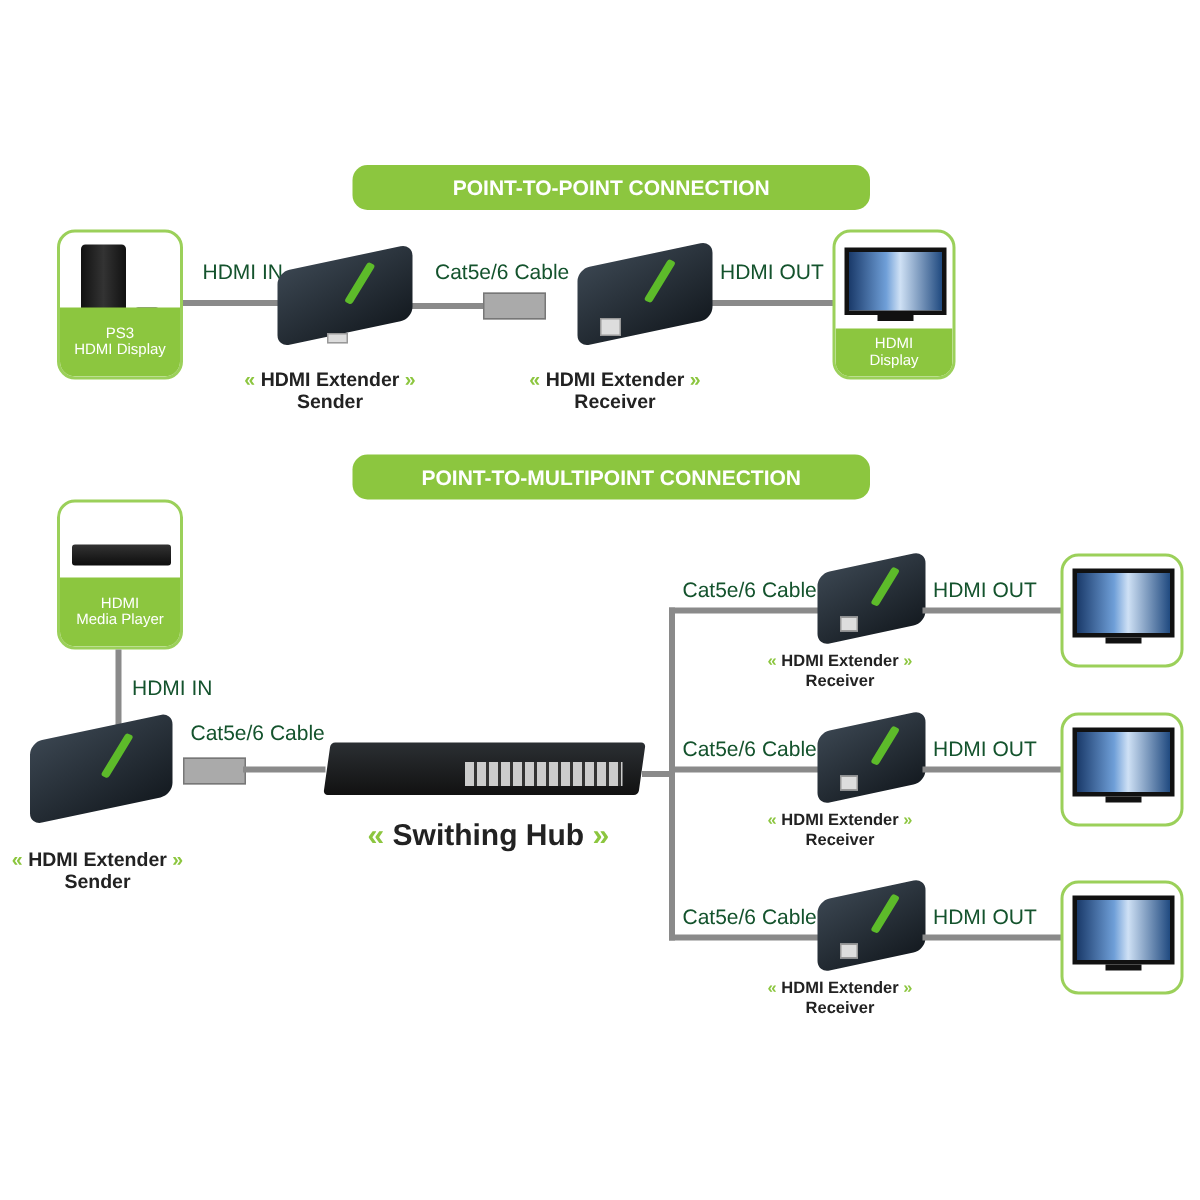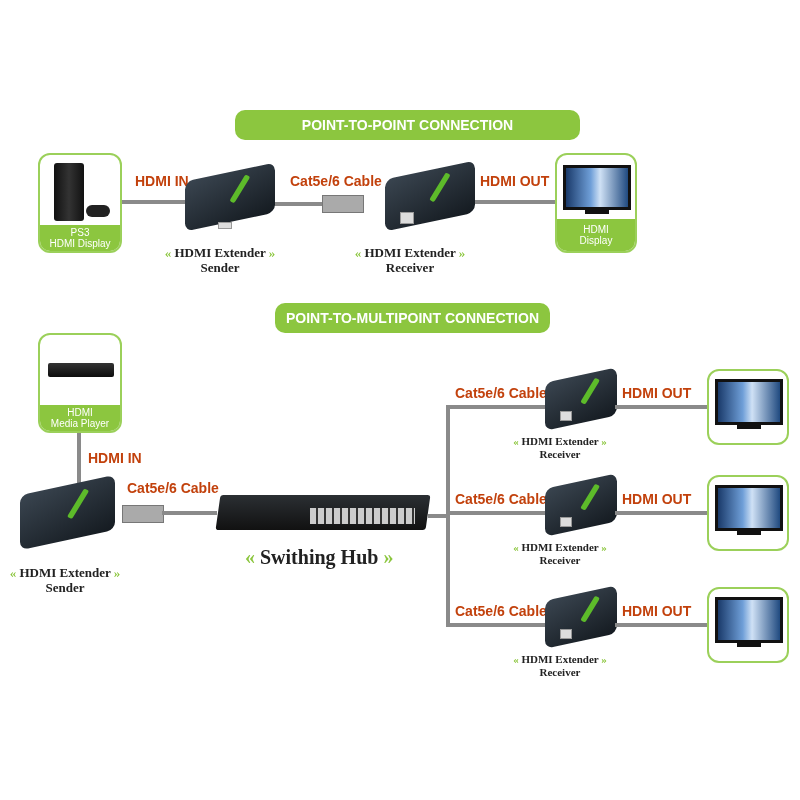--- a/index.html
+++ b/index.html
@@ -1,25 +1,25 @@
 <!DOCTYPE html>
 <html><head>
 <meta charset="utf-8">
 <style>
   html,body{margin:0;padding:0;background:#fff;}
   body{width:800px;height:800px;position:relative;overflow:hidden;font-family:"Liberation Sans",sans-serif;}
   .abs{position:absolute;}
   .banner{position:absolute;background:#8cc63f;color:#fff;border-radius:10px;text-align:center;font-size:14px;font-weight:bold;line-height:30px;}
   .cable{position:absolute;background:#8a8a8a;}
-  .lbl{position:absolute;font-size:14px;font-weight:bold;color:#c2410c;white-space:nowrap;}
-  .dev-lbl{position:absolute;text-align:center;font-size:13px;font-weight:bold;color:#222;line-height:15px;white-space:nowrap;font-family:Liberation Serif, serif;}
+  .lbl{position:absolute;font-size:14px;font-weight:normal;color:#14532d;white-space:nowrap;}
+  .dev-lbl{position:absolute;text-align:center;font-size:13px;font-weight:bold;color:#222;line-height:15px;white-space:nowrap;}
   .dev-lbl.small{font-size:11px;line-height:13px;}
   .chev{color:#8cc63f;font-weight:bold;}
   .card{position:absolute;border:2px solid #9bd05a;border-radius:12px;background:#fff;overflow:hidden;box-sizing:border-box;}
-  .card .cap{position:absolute;left:0;right:0;bottom:0;background:#8cc63f;color:#fff;font-size:10px;text-align:center;line-height:11px;padding:2px 0;}
+  .card .cap{position:absolute;left:0;right:0;bottom:0;background:#8cc63f;color:#fff;font-size:10px;text-align:center;line-height:11px;padding:12px 0;}
   .box{position:absolute;background:linear-gradient(160deg,#3a4550,#141a20);border-radius:8px;transform:skewY(-12deg);}
   .box .strip{position:absolute;width:6px;height:55%;left:58%;top:10%;background:#5dbb2a;border-radius:2px;transform:rotate(35deg);}
   .port{position:absolute;background:#ddd;border:1px solid #999;}
   .rj{position:absolute;}
   .rj .plug{position:absolute;background:#aaa;border:1px solid #777;}
   .tv{position:absolute;background:linear-gradient(90deg,#1a3a6a,#6f9fd8 40%,#cfe1f5 55%,#204a80);border:3px solid #111;box-sizing:border-box;}
   .tvstand{position:absolute;background:#111;}
   .hub{position:absolute;background:linear-gradient(180deg,#2b2f33,#111);}
 </style>
 </head>
@@ -68,21 +68,21 @@
 </div>
 
 <div class="lbl" style="left:480px;top:173px;">HDMI OUT</div>
 
 <div class="card" style="left:555px;top:153px;width:82px;height:100px;">
   <div class="tv" style="left:6px;top:10px;width:68px;height:45px;"></div>
   <div class="tvstand" style="left:28px;top:55px;width:24px;height:4px;"></div>
   <div class="cap" style="padding:5px 12px;">HDMI Display</div>
 </div>
 
-<div class="banner" style="left:235px;top:303px;width:275px;margin-left:40px;">POINT-TO-MULTIPOINT CONNECTION</div>
+<div class="banner" style="left:235px;top:303px;width:345px;">POINT-TO-MULTIPOINT CONNECTION</div>
 
 <div class="card" style="left:38px;top:333px;width:84px;height:100px;">
   <div class="abs" style="left:8px;top:28px;width:66px;height:14px;background:linear-gradient(180deg,#333,#0d0d0d);border-radius:2px;"></div>
   <div class="cap">
       <div>HDMI</div>
       <div>Media Player</div>
     </div>
 </div>
 
 <div class="cable" style="left:77px;top:433px;width:4px;height:52px;"></div>

